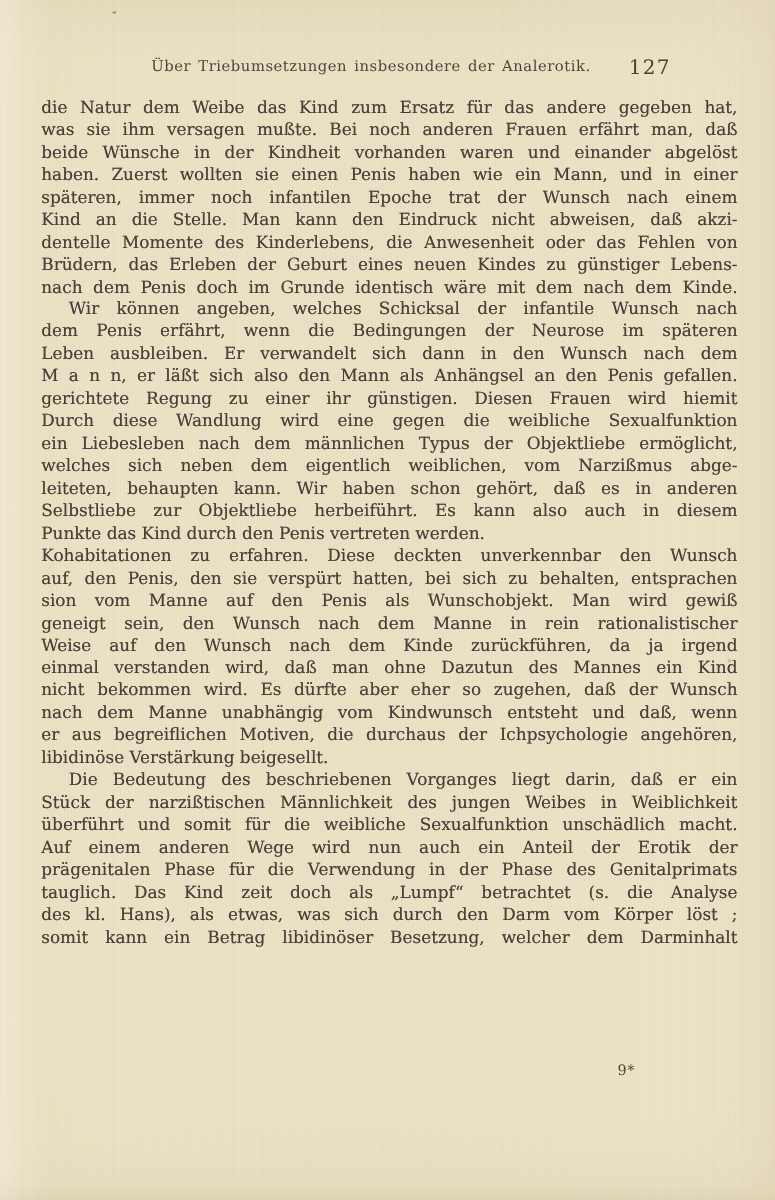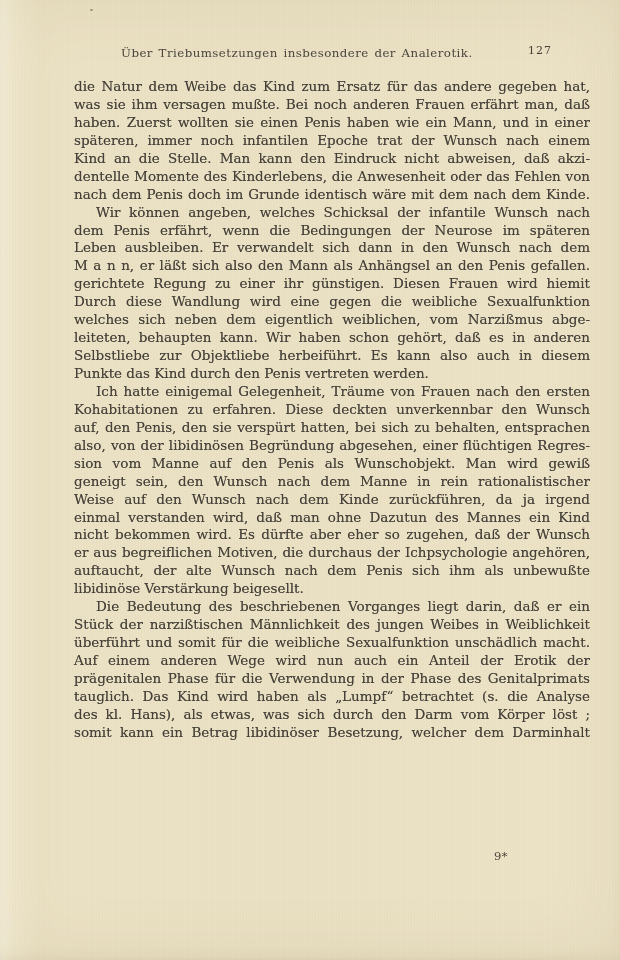--- a/index.html
+++ b/index.html
@@ -38,42 +38,41 @@
     left: 121px;
     top: 46px;
     font-size: 11.8px;
     letter-spacing: 0.45px;
     word-spacing: 1.5px;
     color: #4b463d;
     white-space: nowrap;
   }
   .page-number {
     position: absolute;
-    left: 528px;
+    left: 503px;
     top: 44px;
-    font-size: 11px;
+    font-size: 16px;
     letter-spacing: 1px;
     color: #464138;
   }
   .text-block {
     position: absolute;
     left: 33px;
     top: 78px;
     width: 557px;
     font-size: 13.5px;
     line-height: 17.95px;
     text-shadow: 0 0 0.45px rgba(62,56,46,0.55);
   }
   .line {
     text-align: justify;
     text-align-last: justify;
     height: 17.95px;
     overflow: visible;
     white-space: normal;
-    margin-left: 41px;
   }
   .line.short {
     text-align: left;
     text-align-last: left;
   }
   .line.indent {
     text-indent: 22px;
   }
   .signature {
     position: absolute;
@@ -107,53 +106,54 @@
   <div class="speck speck-2"></div>
 
   <div class="running-header">
     <span class="header-title">Über Triebumsetzungen insbesondere der Analerotik.</span>
     <span class="page-number">127</span>
   </div>
 
   <div class="text-block">
       <div class="line">die Natur dem Weibe das Kind zum Ersatz für das andere gegeben hat,</div>
       <div class="line">was sie ihm versagen mußte. Bei noch anderen Frauen erfährt man, daß</div>
+      <div class="line">beide Wünsche in der Kindheit vorhanden waren und einander abgelöst</div>
       <div class="line">haben. Zuerst wollten sie einen Penis haben wie ein Mann, und in einer</div>
       <div class="line">späteren, immer noch infantilen Epoche trat der Wunsch nach einem</div>
       <div class="line">Kind an die Stelle. Man kann den Eindruck nicht abweisen, daß akzi-</div>
       <div class="line">dentelle Momente des Kinderlebens, die Anwesenheit oder das Fehlen von</div>
+      <div class="line">Brüdern, das Erleben der Geburt eines neuen Kindes zu günstiger Lebens-</div>
       <div class="line">nach dem Penis doch im Grunde identisch wäre mit dem nach dem Kinde.</div>
       <div class="line indent">Wir können angeben, welches Schicksal der infantile Wunsch nach</div>
       <div class="line">dem Penis erfährt, wenn die Bedingungen der Neurose im späteren</div>
       <div class="line">Leben ausbleiben. Er verwandelt sich dann in den Wunsch nach dem</div>
       <div class="line">M a n n, er läßt sich also den Mann als Anhängsel an den Penis gefallen.</div>
       <div class="line">gerichtete Regung zu einer ihr günstigen. Diesen Frauen wird hiemit</div>
       <div class="line">Durch diese Wandlung wird eine gegen die weibliche Sexualfunktion</div>
+      <div class="line">ein Liebesleben nach dem männlichen Typus der Objektliebe ermöglicht,</div>
       <div class="line">welches sich neben dem eigentlich weiblichen, vom Narzißmus abge-</div>
       <div class="line">leiteten, behaupten kann. Wir haben schon gehört, daß es in anderen</div>
       <div class="line">Selbstliebe zur Objektliebe herbeiführt. Es kann also auch in diesem</div>
       <div class="line short">Punkte das Kind durch den Penis vertreten werden.</div>
-      <div class="line indent">Ich hatte einigemal Gelegenheit, Träume von Frauen nach den ersten</div>
       <div class="line">Kohabitationen zu erfahren. Diese deckten unverkennbar den Wunsch</div>
       <div class="line">auf, den Penis, den sie verspürt hatten, bei sich zu behalten, entsprachen</div>
-      <div class="line">also, von der libidinösen Begründung abgesehen, einer flüchtigen Regres-</div>
       <div class="line">sion vom Manne auf den Penis als Wunschobjekt. Man wird gewiß</div>
       <div class="line">geneigt sein, den Wunsch nach dem Manne in rein rationalistischer</div>
       <div class="line">Weise auf den Wunsch nach dem Kinde zurückführen, da ja irgend</div>
       <div class="line">einmal verstanden wird, daß man ohne Dazutun des Mannes ein Kind</div>
       <div class="line">nicht bekommen wird. Es dürfte aber eher so zugehen, daß der Wunsch</div>
+      <div class="line">nach dem Manne unabhängig vom Kindwunsch entsteht und daß, wenn</div>
       <div class="line">er aus begreiflichen Motiven, die durchaus der Ichpsychologie angehören,</div>
-      <div class="line">auftaucht, der alte Wunsch nach dem Penis sich ihm als unbewußte</div>
       <div class="line short">libidinöse Verstärkung beigesellt.</div>
       <div class="line indent">Die Bedeutung des beschriebenen Vorganges liegt darin, daß er ein</div>
       <div class="line">Stück der narzißtischen Männlichkeit des jungen Weibes in Weiblichkeit</div>
       <div class="line">überführt und somit für die weibliche Sexualfunktion unschädlich macht.</div>
       <div class="line">Auf einem anderen Wege wird nun auch ein Anteil der Erotik der</div>
       <div class="line">prägenitalen Phase für die Verwendung in der Phase des Genitalprimats</div>
-      <div class="line">tauglich. Das Kind wird haben als „Lumpf“ betrachtet (s. die Analyse</div>
+      <div class="line">tauglich. Das Kind zeit doch als „Lumpf“ betrachtet (s. die Analyse</div>
       <div class="line">des kl. Hans), als etwas, was sich durch den Darm vom Körper löst ;</div>
       <div class="line">somit kann ein Betrag libidinöser Besetzung, welcher dem Darminhalt</div>
     </div>
 
   <div class="signature">9*</div>
 
   <div class="vignette"></div>
 </div>
 
 </body></html>

